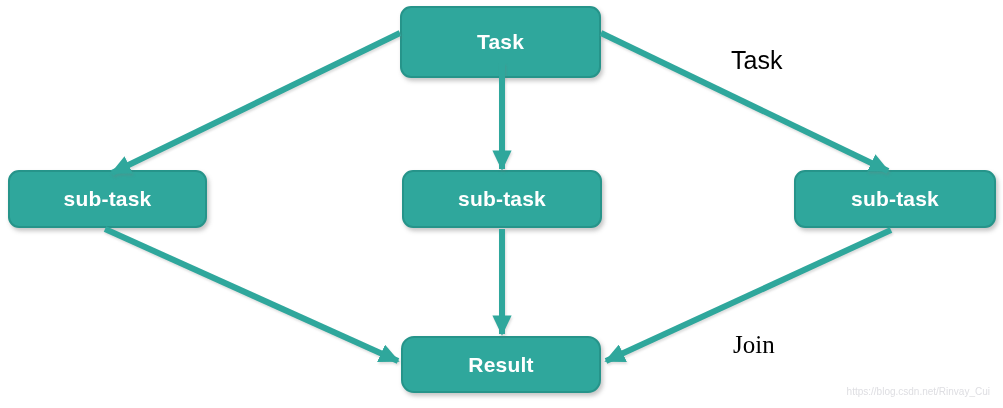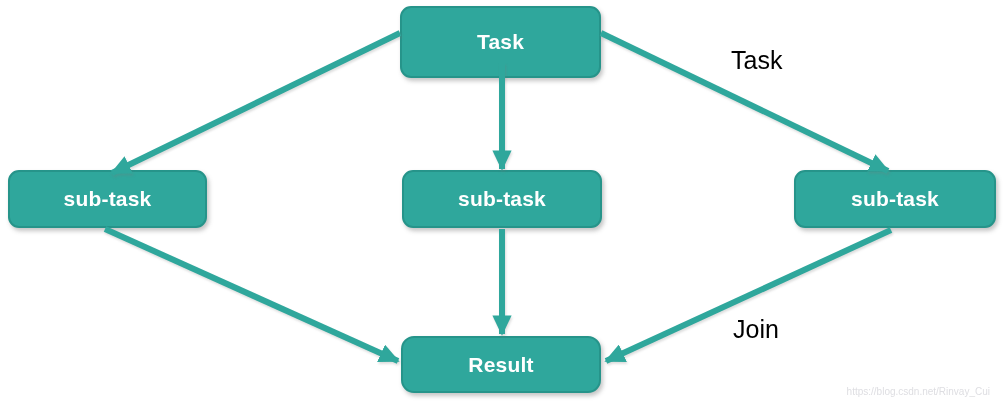--- a/index.html
+++ b/index.html
@@ -53,21 +53,21 @@
   .edges .head { fill: var(--arrow); }
 
   .edge-label {
     position: absolute;
     z-index: 3;
     color: var(--label-text);
     font-size: 25px;
     font-weight: 400;
   }
   .label-fork { left: 731px; top: 46px; }
-  .label-join { left: 733px; top: 315px; }
+  .label-join { left: 733px; top: 331px; font-family: Liberation Serif, serif; }
 
   .watermark {
     position: absolute;
     z-index: 3;
     right: 13px; bottom: 11px;
     color: var(--watermark);
     font-size: 10px;
     font-weight: 400;
   }
 </style>

